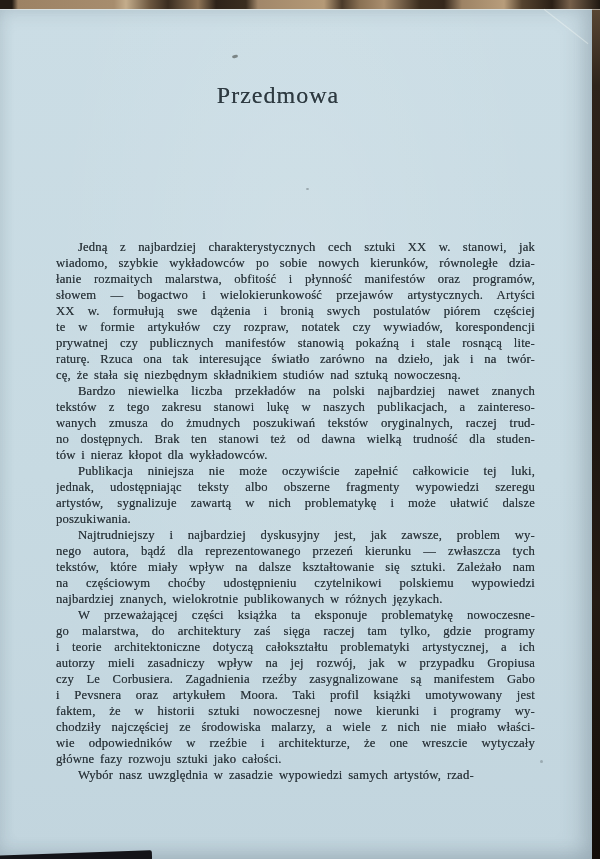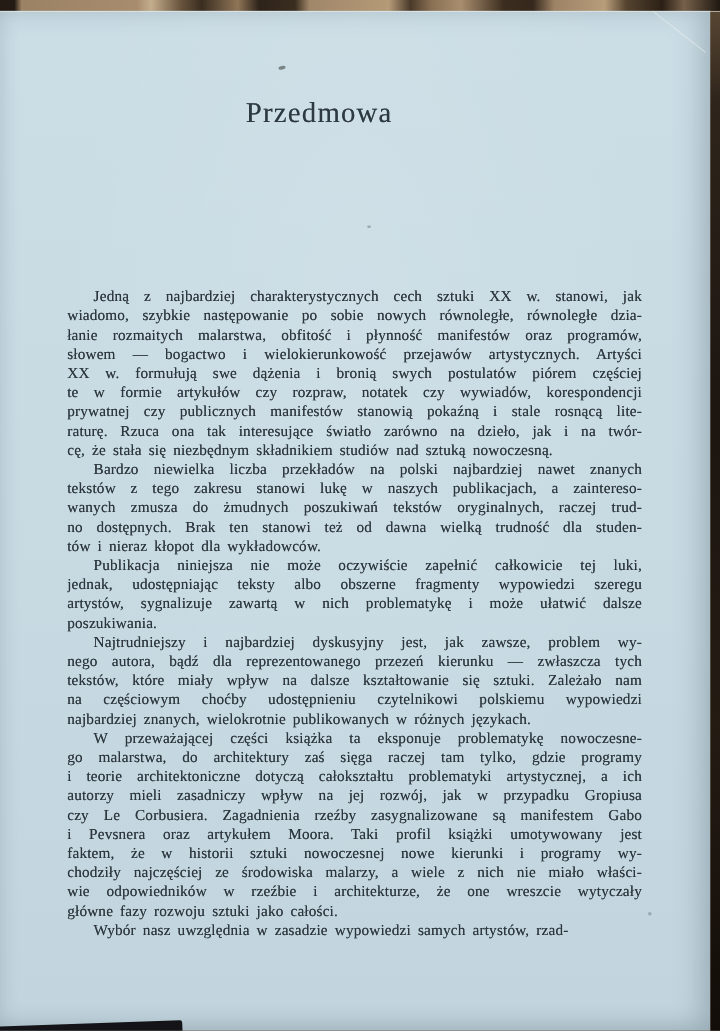--- a/index.html
+++ b/index.html
@@ -38,21 +38,21 @@
     background:rgba(250,252,248,.38);transform:rotate(38deg);
   }
   .speck{
     position:absolute;border-radius:50%;z-index:6;background:rgba(55,58,55,.55);
   }
   .speck.s1{left:232px;top:55px;width:6px;height:3px;transform:rotate(-12deg);}
   .speck.s2{left:306px;top:188px;width:3px;height:2px;background:rgba(90,100,105,.45);}
   .speck.s3{left:540px;top:760px;width:3px;height:3px;background:rgba(95,105,110,.40);}
   
   .title-row{
-    position:absolute;top:74px;left:0;width:512px;text-align:center;z-index:3;
+    position:absolute;top:74px;left:12px;width:512px;text-align:center;z-index:3;
   }
   .title{
     display:inline-block;transform:translateX(10px);
     font-size:24px;font-weight:400;letter-spacing:1px;color:#2e3a41;
     text-shadow:0 0 .5px rgba(46,58,65,.7);
   }
   .text-block{
     position:absolute;left:56px;top:231px;width:479px;z-index:3;
     font-size:12.7px;line-height:16px;color:#2c363c;
     text-shadow:0 0 .4px rgba(44,54,60,.75);
@@ -67,21 +67,21 @@
 </head>
 <body>
 
 <div class="page" style="color: rgb(44, 54, 60);">
   <div class="title-row">
     <span class="title">Przedmowa</span>
   </div>
   <div class="text-block">
       <div>
         <div class="line first">Jedną z najbardziej charakterystycznych cech sztuki XX w. stanowi, jak</div>
-        <div class="line">wiadomo, szybkie następowanie po sobie nowych równoległe, równoległe dzia-</div>
+        <div class="line">wiadomo, szybkie wykładowców po sobie nowych kierunków, równoległe dzia-</div>
         <div class="line">łanie rozmaitych malarstwa, obfitość i płynność manifestów oraz programów,</div>
         <div class="line">słowem — bogactwo i wielokierunkowość przejawów artystycznych. Artyści</div>
         <div class="line">XX w. formułują swe dążenia i bronią swych postulatów piórem częściej</div>
         <div class="line">te w formie artykułów czy rozpraw, notatek czy wywiadów, korespondencji</div>
         <div class="line">prywatnej czy publicznych manifestów stanowią pokaźną i stale rosnącą lite-</div>
         <div class="line">raturę. Rzuca ona tak interesujące światło zarówno na dzieło, jak i na twór-</div>
         <div class="line last">cę, że stała się niezbędnym składnikiem studiów nad sztuką nowoczesną.</div>
       </div>
       <div>
         <div class="line first">Bardzo niewielka liczba przekładów na polski najbardziej nawet znanych</div>

